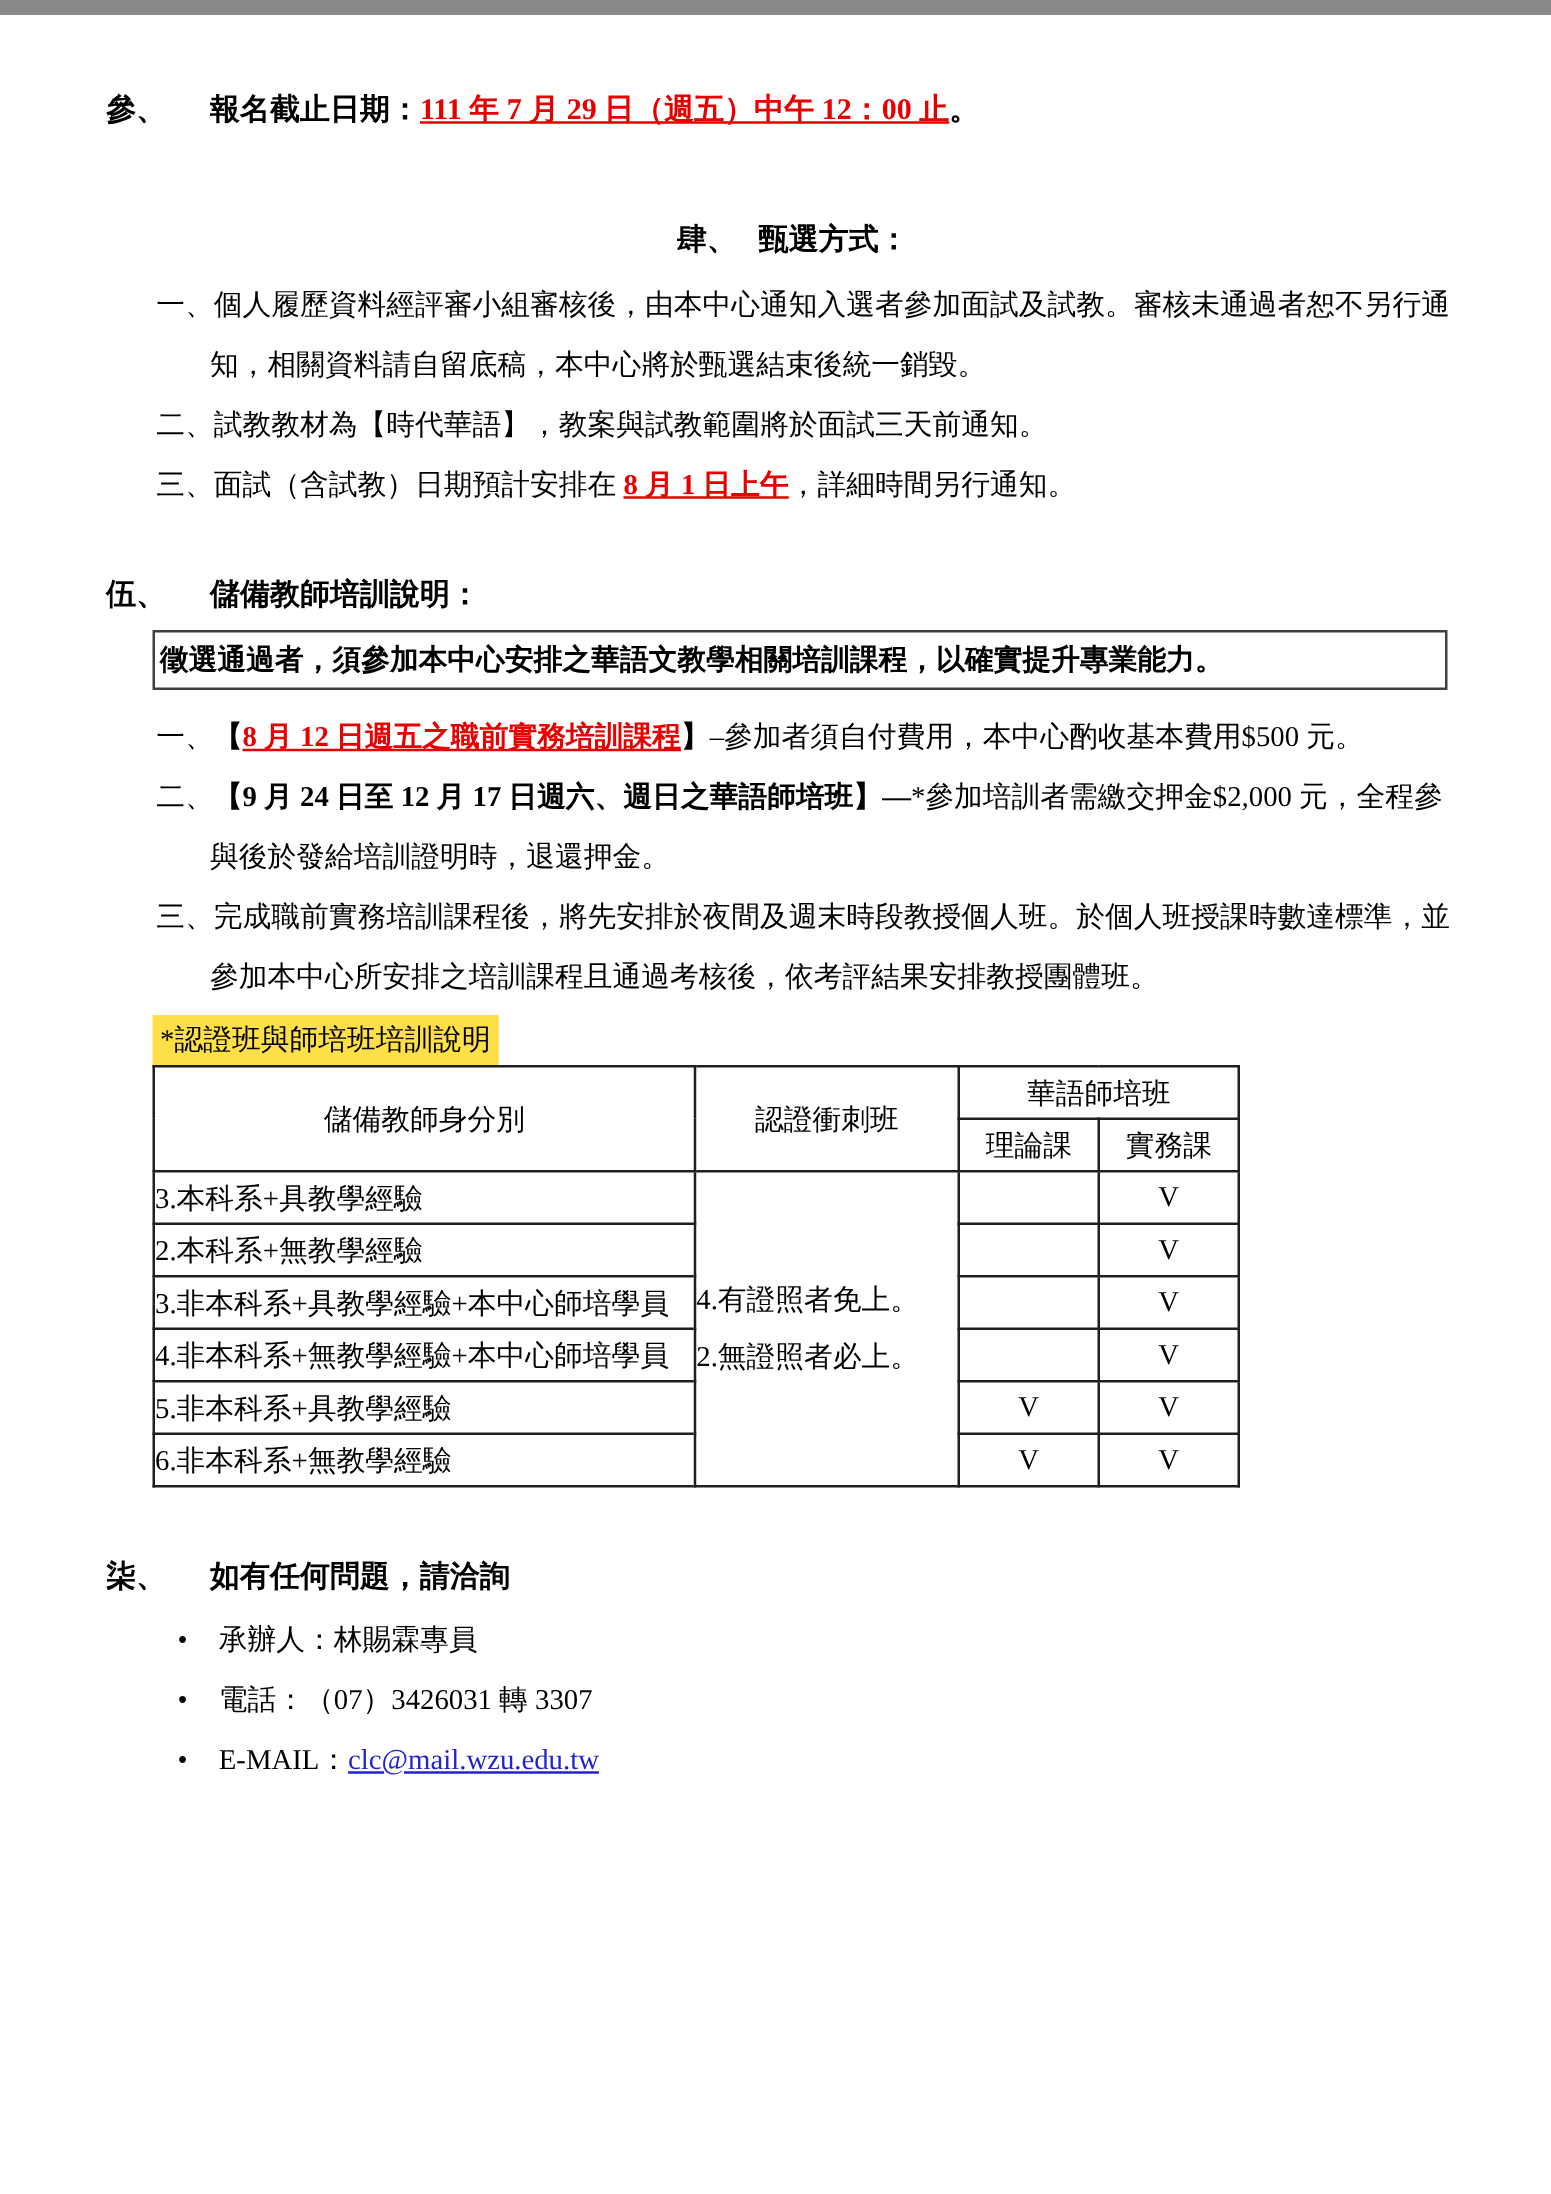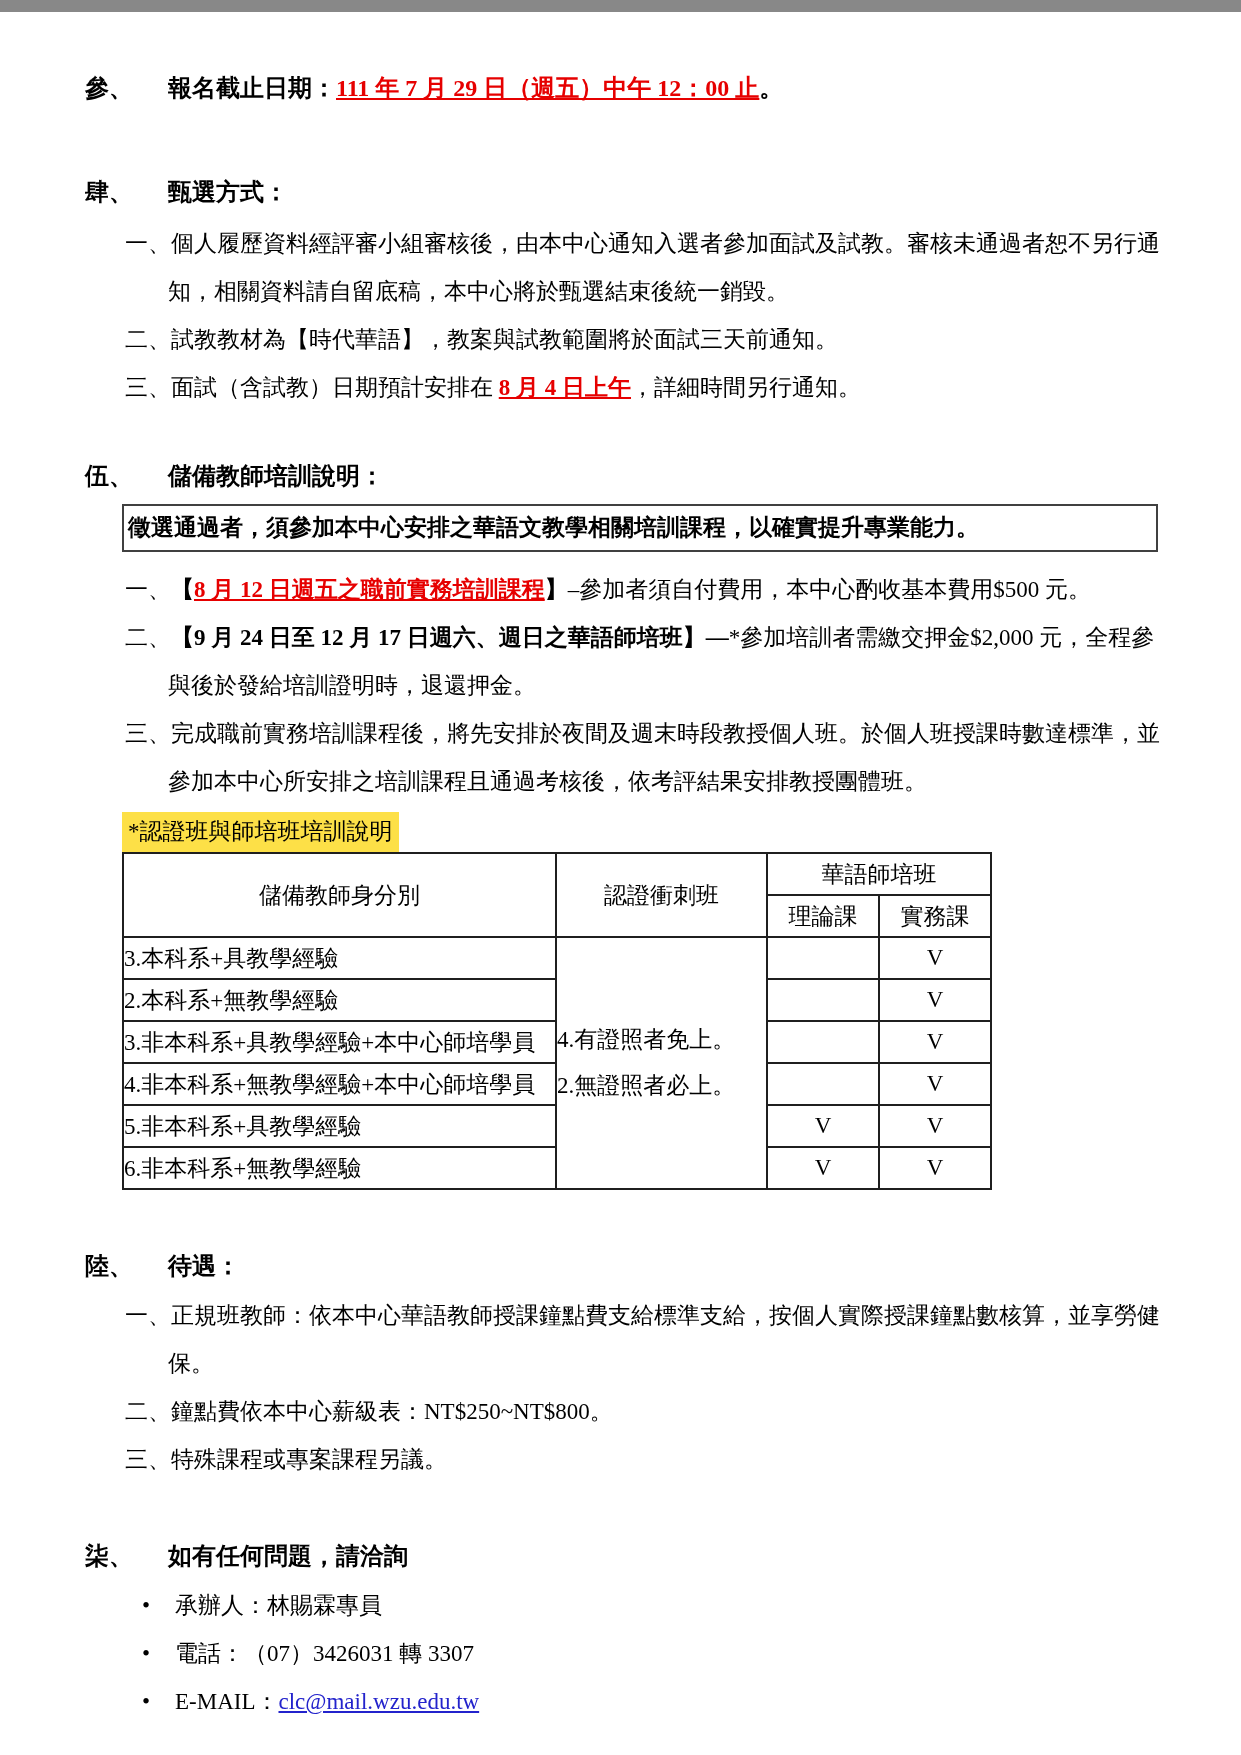--- a/index.html
+++ b/index.html
@@ -15,21 +15,21 @@
     overflow:hidden;
     overflow-wrap:break-word;
   }
   .sec-heading { font-weight:bold; line-height:40px; font-size:24px; }
   .sec-label { display:inline-block; width:83px; }
   .item { padding-left:83px; text-indent:-43px; line-height:48px; margin:0; }
   .red-u { color:#e60000; font-weight:bold; text-decoration:underline; text-decoration-color:#e60000; }
   .bold { font-weight:bold; }
   section { margin:0; }
   #sec3 { margin-bottom:64px; }
-  #sec4 .sec-heading { margin-bottom:8px; }
+  #sec4 .sec-heading { margin-bottom:8px;text-align:center; }
   #sec4 { margin-bottom:44px; }
   #sec5 .sec-heading { margin-bottom:8px; }
   .boxed-note {
     margin-left:37px; width:1036px; box-sizing:border-box;
     border:2px solid #404040; padding:5px 4px;
     font-weight:bold; line-height:34px; margin-bottom:14px;
   }
   .table-caption {
     display:inline-block; margin:6px 0 0 37px;
     background:#fde047; padding:2px 6px; line-height:36px;
@@ -64,21 +64,21 @@
       <span class="sec-label">參、</span><span>報名截止日期：</span><span class="red-u">111 年 7 月 29 日（週五）中午 12：00 止</span><span>。</span>
     </div>
   </section>
 
   <section id="sec4">
     <div class="sec-heading">
       <span class="sec-label">肆、</span><span>甄選方式：</span>
     </div>
     <p class="item"><span>一、</span><span>個人履歷資料經評審小組審核後，由本中心通知入選者參加面試及試教。審核未通過者恕不另行通知，相關資料請自留底稿，本中心將於甄選結束後統一銷毀。</span></p>
     <p class="item"><span>二、</span><span>試教教材為【時代華語】，教案與試教範圍將於面試三天前通知。</span></p>
-    <p class="item"><span>三、</span><span>面試（含試教）日期預計安排在 </span><span class="red-u">8 月 4 日上午</span><span>，詳細時間另行通知。</span></p>
+    <p class="item"><span>三、</span><span>面試（含試教）日期預計安排在 </span><span class="red-u">8 月 1 日上午</span><span>，詳細時間另行通知。</span></p>
   </section>
 
   <section id="sec5">
     <div class="sec-heading">
       <span class="sec-label">伍、</span><span>儲備教師培訓說明：</span>
     </div>
     <div class="boxed-note">徵選通過者，須參加本中心安排之華語文教學相關培訓課程，以確實提升專業能力。</div>
     <p class="item"><span>一、</span><span class="bold">【</span><span class="red-u">8 月 12 日週五之職前實務培訓課程</span><span class="bold">】</span><span>–參加者須自付費用，本中心酌收基本費用$500 元。</span></p>
     <p class="item"><span>二、</span><span class="bold">【9 月 24 日至 12 月 17 日週六、週日之華語師培班】—</span><span>*參加培訓者需繳交押金$2,000 元，全程參與後於發給培訓證明時，退還押金。</span></p>
     <p class="item"><span>三、</span><span>完成職前實務培訓課程後，將先安排於夜間及週末時段教授個人班。於個人班授課時數達標準，並參加本中心所安排之培訓課程且通過考核後，依考評結果安排教授團體班。</span></p>
@@ -133,28 +133,20 @@
       </tr>
       <tr>
         <td class="row-label">6.非本科系+無教學經驗</td>
         <td class="check-cell">V</td>
         <td class="check-cell">V</td>
       </tr>
     </tbody>
       </table>
   </section>
 
-  <section id="sec6">
-    <div class="sec-heading">
-      <span class="sec-label">陸、</span><span>待遇：</span>
-    </div>
-    <p class="item"><span>一、</span><span>正規班教師：依本中心華語教師授課鐘點費支給標準支給，按個人實際授課鐘點數核算，並享勞健保。</span></p>
-    <p class="item"><span>二、</span><span>鐘點費依本中心薪級表：NT$250~NT$800。</span></p>
-    <p class="item"><span>三、</span><span>特殊課程或專案課程另議。</span></p>
-  </section>
 
   <section id="sec7">
     <div class="sec-heading">
       <span class="sec-label">柒、</span><span>如有任何問題，請洽詢</span>
     </div>
     <div class="bullet"><span class="bullet-dot">•</span><span>承辦人：林賜霖專員</span></div>
     <div class="bullet"><span class="bullet-dot">•</span><span>電話：（07）3426031 轉 3307</span></div>
     <div class="bullet"><span class="bullet-dot">•</span><span>E-MAIL：</span><a href="#" class="mail-link">clc@mail.wzu.edu.tw</a></div>
   </section>
 

